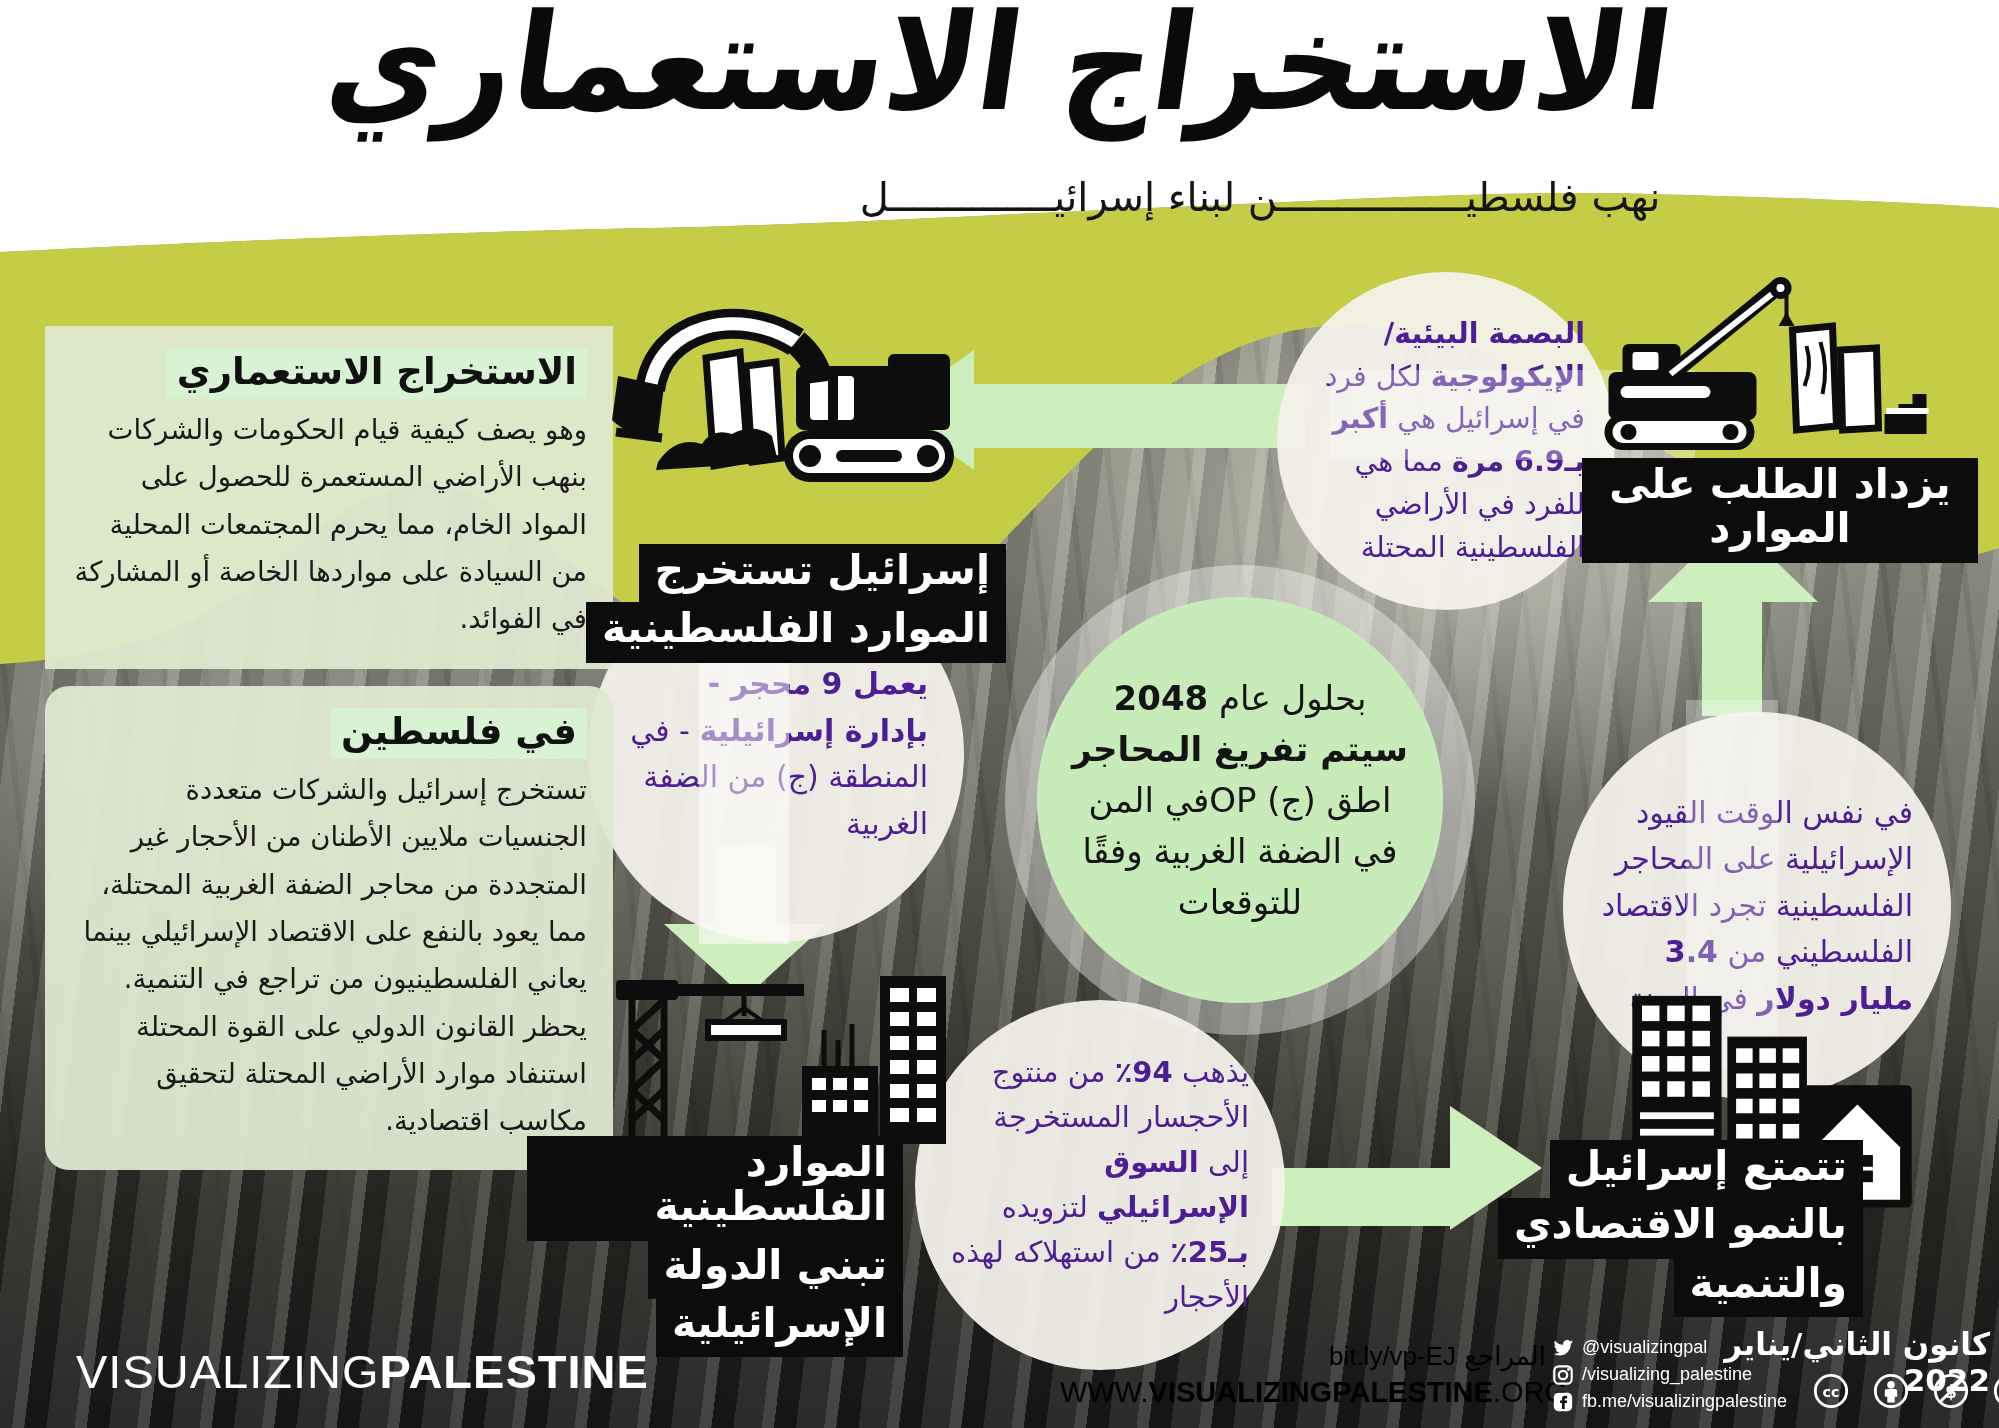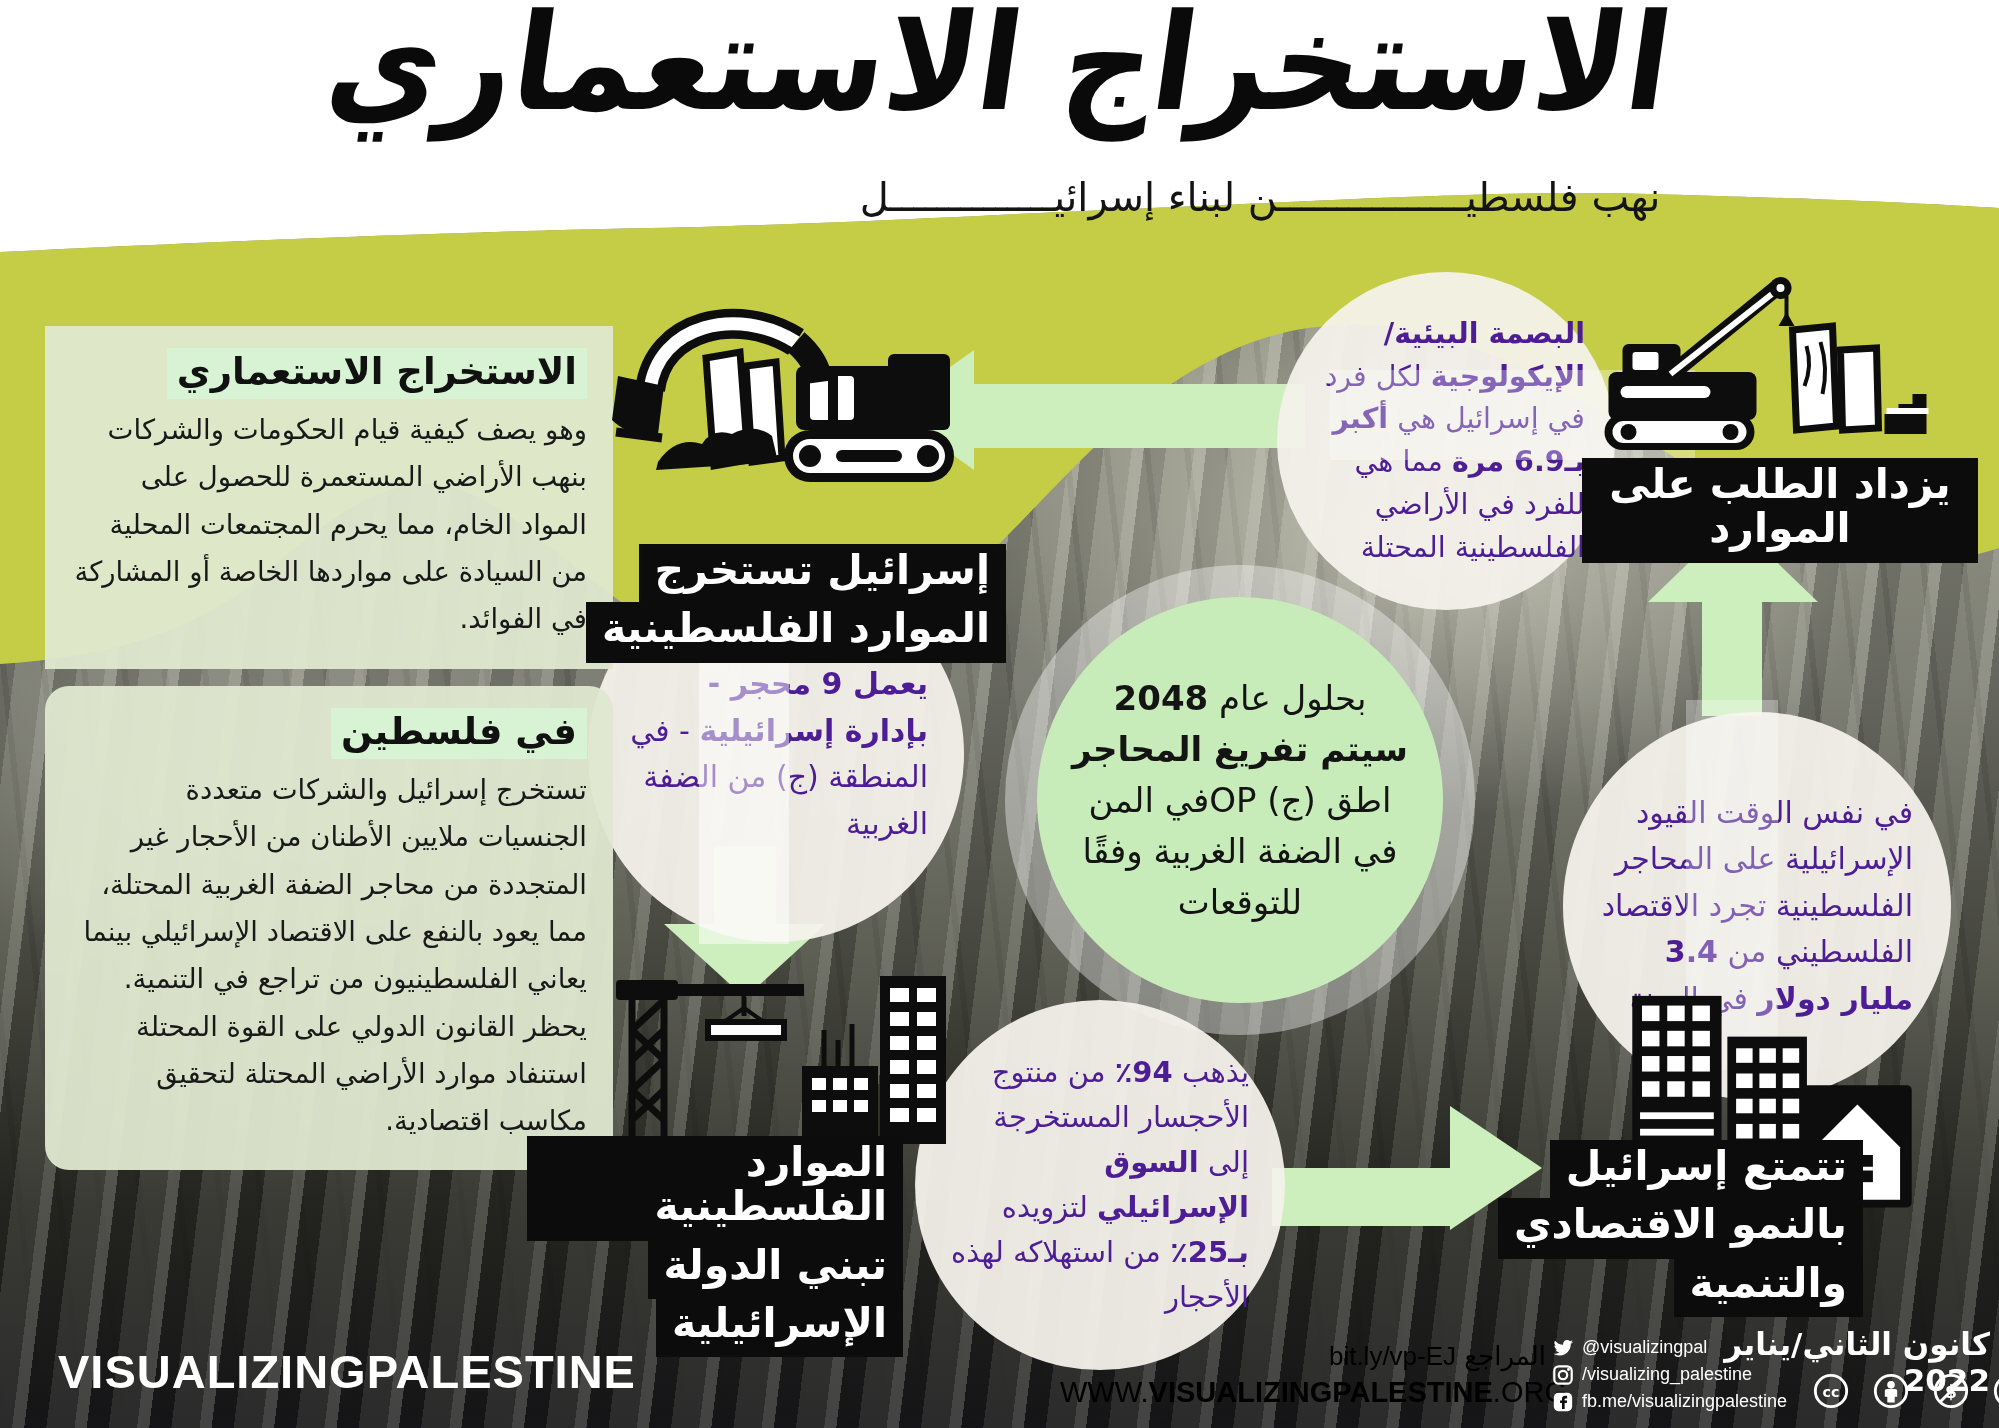--- a/index.html
+++ b/index.html
@@ -299,21 +299,21 @@
     </g>
   </svg>
 
   <div class="strip-label" style="left:515px;top:1136px;width:400px;text-align:right;" dir="rtl">
     <div><span>الموارد الفلسطينية</span></div>
     <div><span>تبني الدولة</span></div>
     <div><span>الإسرائيلية</span></div>
   </div>
 
   <div class="footer-logo">
-    <span style="font-weight:bold;">VISUALIZING</span><span style="font-weight:bold;">PALESTINE</span>
+    <span style="font-weight:normal;margin-left:18px;">VISUALIZING</span><span style="font-weight:bold;">PALESTINE</span>
   </div>
 
   <div class="footer-refs">
     <div class="r1" dir="rtl">
       <span>المراجع</span> <span dir="ltr" style="font-family:'Liberation Sans','DejaVu Sans',sans-serif;">bit.ly/vp-EJ</span>
     </div>
     <div class="r2" dir="ltr">
       <span>WWW.</span><span class="b">VISUALIZINGPALESTINE</span><span>.ORG</span>
     </div>
   </div>

